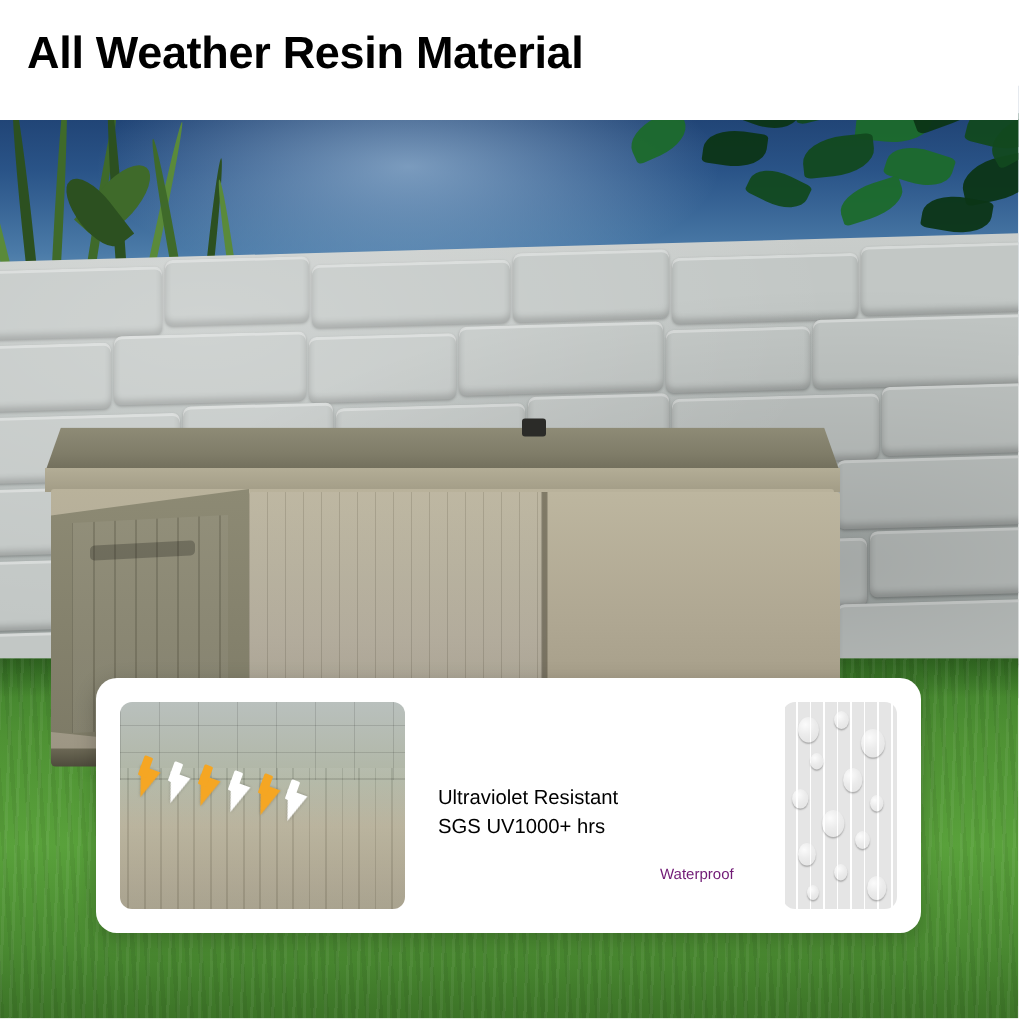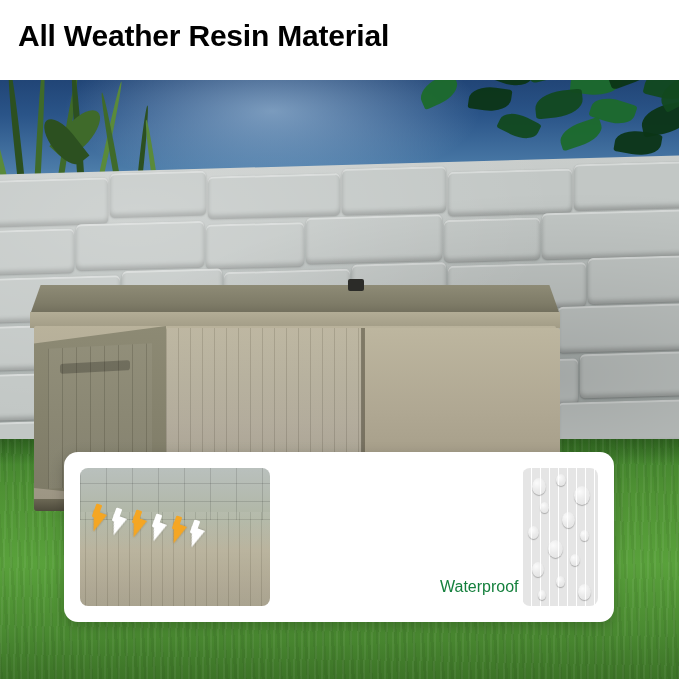--- a/index.html
+++ b/index.html
@@ -267,22 +267,22 @@
   }
   .drop {
     position: absolute;
     background: radial-gradient(circle at 35% 30%, rgba(255,255,255,.85), rgba(255,255,255,.25) 45%, rgba(255,255,255,.06) 70%);
     border-radius: 50%;
     box-shadow: 0 1px 1px rgba(0,0,0,.25);
   }
   .water-text {
     position: absolute;
     left: 376px; top: 126px;
-    font-size: 16px;
-    color: #15803d;
+    font-size: 10px;
+    color: #701a75;
   }
 </style>
 </head>
 <body>
 
 <div class="poster">
 
   <div class="scene">
 
     <div class="sky">
@@ -406,20 +406,24 @@
         <div class="uv-bar" style="left:46px;  top:8px;  transform:rotate(20deg);"></div>
         <div class="uv-arrow w" style="left:62px;  top:20px; transform:rotate(200deg);"></div>
         <div class="uv-bar w" style="left:66px;  top:12px; transform:rotate(20deg);"></div>
         <div class="uv-arrow" style="left:82px;  top:22px; transform:rotate(200deg);"></div>
         <div class="uv-bar" style="left:86px;  top:14px; transform:rotate(20deg);"></div>
         <div class="uv-arrow w" style="left:100px; top:26px; transform:rotate(200deg);"></div>
         <div class="uv-bar w" style="left:104px; top:18px; transform:rotate(20deg);"></div>
       </div>
     </div>
 
+    <div class="uv-text">
+      <div>Ultraviolet Resistant</div>
+      <div>SGS UV1000+ hrs</div>
+    </div>
 
     <div class="water-text">Waterproof</div>
 
     <div class="thumb-water">
       <div class="drop" style="left:10px; top:10px; width:14px; height:17px;"></div>
       <div class="drop" style="left:34px; top:6px;  width:10px; height:12px;"></div>
       <div class="drop" style="left:52px; top:18px; width:16px; height:19px;"></div>
       <div class="drop" style="left:18px; top:34px; width:9px;  height:11px;"></div>
       <div class="drop" style="left:40px; top:44px; width:13px; height:16px;"></div>
       <div class="drop" style="left:6px;  top:58px; width:11px; height:13px;"></div>

